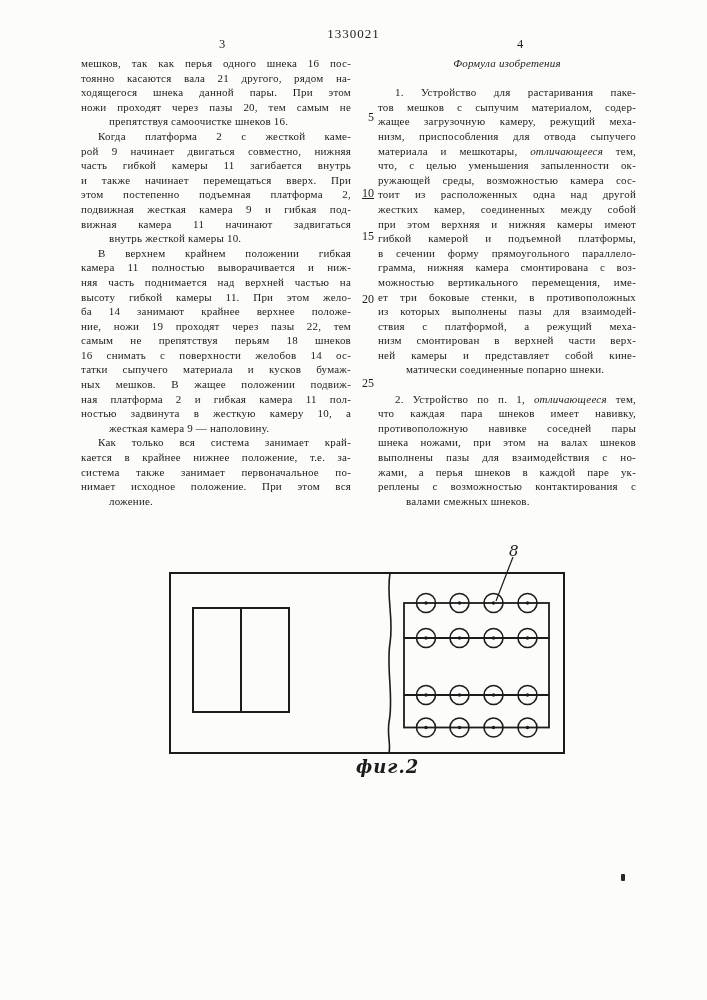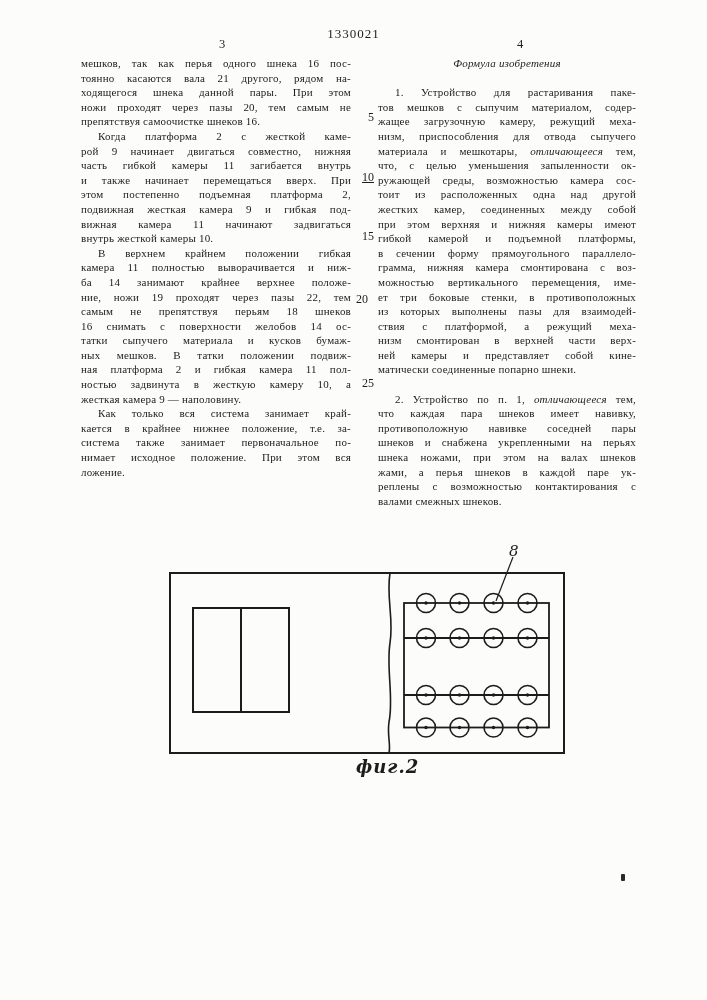--- a/index.html
+++ b/index.html
@@ -11,21 +11,21 @@
   .hdr-num{position:absolute;top:26px;left:0;width:707px;text-align:center;
     font-size:13px;letter-spacing:1px;}
   .pg-num{position:absolute;top:37px;font-size:12.5px;}
   #pg-left{left:210px;width:24px;text-align:center;}
   #pg-right{left:508px;width:24px;text-align:center;}
   .col{position:absolute;top:56px;font-size:11px;line-height:14.6px;
     letter-spacing:.2px;}
   #col-left{left:81px;width:270px;}
   #col-right{left:378px;width:258px;}
   .tl{text-align:justify;text-align-last:justify;white-space:normal;height:14.6px;overflow:visible;}
-  .tl.last{text-align-last:left;}
+  .tl.last{text-align-last:left;margin-left:28px;}
   .tl.ind{text-indent:17px;}
   .tl.ctr{text-align:right;text-align-last:center;font-style:italic;}
   .tl.blank{height:14.6px;}
   .gut{position:absolute;left:350px;width:24px;text-align:right;
     font-size:12px;font-family:"Liberation Serif","DejaVu Serif",serif;}
   #figure-svg{position:absolute;left:0;top:540px;}
   .fig-label{font-style:italic;font-size:15px;fill:#1c1c1c;
     font-family:"DejaVu Serif",serif;}
   .fig-caption{font-style:italic;font-weight:bold;font-size:18px;fill:#1c1c1c;
     font-family:"DejaVu Serif",serif;letter-spacing:1px;}
@@ -51,26 +51,28 @@
       <div class="tl ind">Когда платформа 2 с жесткой каме-</div>
       <div class="tl">рой 9 начинает двигаться совместно, нижняя</div>
       <div class="tl">часть гибкой камеры 11 загибается внутрь</div>
       <div class="tl">и также начинает перемещаться вверх. При</div>
       <div class="tl">этом постепенно подъемная платформа 2,</div>
       <div class="tl">подвижная жесткая камера 9 и гибкая под-</div>
       <div class="tl">вижная камера 11 начинают задвигаться</div>
       <div class="tl last">внутрь жесткой камеры 10.</div>
       <div class="tl ind">В верхнем крайнем положении гибкая</div>
       <div class="tl">камера 11 полностью выворачивается и ниж-</div>
+      <div class="tl">няя часть поднимается над верхней частью на</div>
+      <div class="tl">высоту гибкой камеры 11. При этом жело-</div>
       <div class="tl">ба 14 занимают крайнее верхнее положе-</div>
       <div class="tl">ние, ножи 19 проходят через пазы 22, тем</div>
       <div class="tl">самым не препятствуя перьям 18 шнеков</div>
       <div class="tl">16 снимать с поверхности желобов 14 ос-</div>
       <div class="tl">татки сыпучего материала и кусков бумаж-</div>
-      <div class="tl">ных мешков. В татки положении подвиж-</div>
+      <div class="tl">ных мешков. В жащее положении подвиж-</div>
       <div class="tl">ная платформа 2 и гибкая камера 11 пол-</div>
       <div class="tl">ностью задвинута в жесткую камеру 10, а</div>
       <div class="tl last">жесткая камера 9 — наполовину.</div>
       <div class="tl ind">Как только вся система занимает край-</div>
       <div class="tl">кается в крайнее нижнее положение, т.е. за-</div>
       <div class="tl">система также занимает первоначальное по-</div>
       <div class="tl">нимает исходное положение. При этом вся</div>
       <div class="tl last">ложение.</div>
     </div>
   <div class="col" id="col-right">
@@ -93,32 +95,32 @@
       <div class="tl">ет три боковые стенки, в противоположных</div>
       <div class="tl">из которых выполнены пазы для взаимодей-</div>
       <div class="tl">ствия с платформой, а режущий меха-</div>
       <div class="tl">низм смонтирован в верхней части верх-</div>
       <div class="tl">ней камеры и представляет собой кине-</div>
       <div class="tl last">матически соединенные попарно шнеки.</div>
       <div class="tl blank"></div>
       <div class="tl ind">2. Устройство по п. 1, <i>отличающееся</i> тем,</div>
       <div class="tl">что каждая пара шнеков имеет навивку,</div>
       <div class="tl">противоположную навивке соседней пары</div>
-      <div class="tl">шнеков и снабжена укрепленными на перьях</div>
       <div class="tl">шнека ножами, при этом на валах шнеков</div>
+      <div class="tl">выполнены пазы для взаимодействия с но-</div>
       <div class="tl">жами, а перья шнеков в каждой паре ук-</div>
       <div class="tl">реплены с возможностью контактирования с</div>
       <div class="tl last">валами смежных шнеков.</div>
     </div>
 
   <div id="gutter">
       <div class="gut" style="top: 110px;">5</div>
-      <div class="gut" style="top: 170px; text-decoration: underline;">10</div>
+      <div class="gut" style="top: 186px; text-decoration: underline;">10</div>
       <div class="gut" style="top: 229px;">15</div>
-      <div class="gut" style="top: 292px; text-align: center;">20</div>
+      <div class="gut" style="top: 292px;">20</div>
       <div class="gut" style="top: 376px;">25</div>
     </div>
 
   <svg id="figure-svg" width="707" height="250" viewBox="0 540 707 250" fill="none" stroke="#1c1c1c">
 
     <rect x="170" y="573" width="394" height="180" stroke-width="2"></rect>
 
     <rect x="193" y="608" width="96" height="104" stroke-width="2"></rect>
     <line x1="241" y1="608" x2="241" y2="712" stroke-width="2"></line>
 

